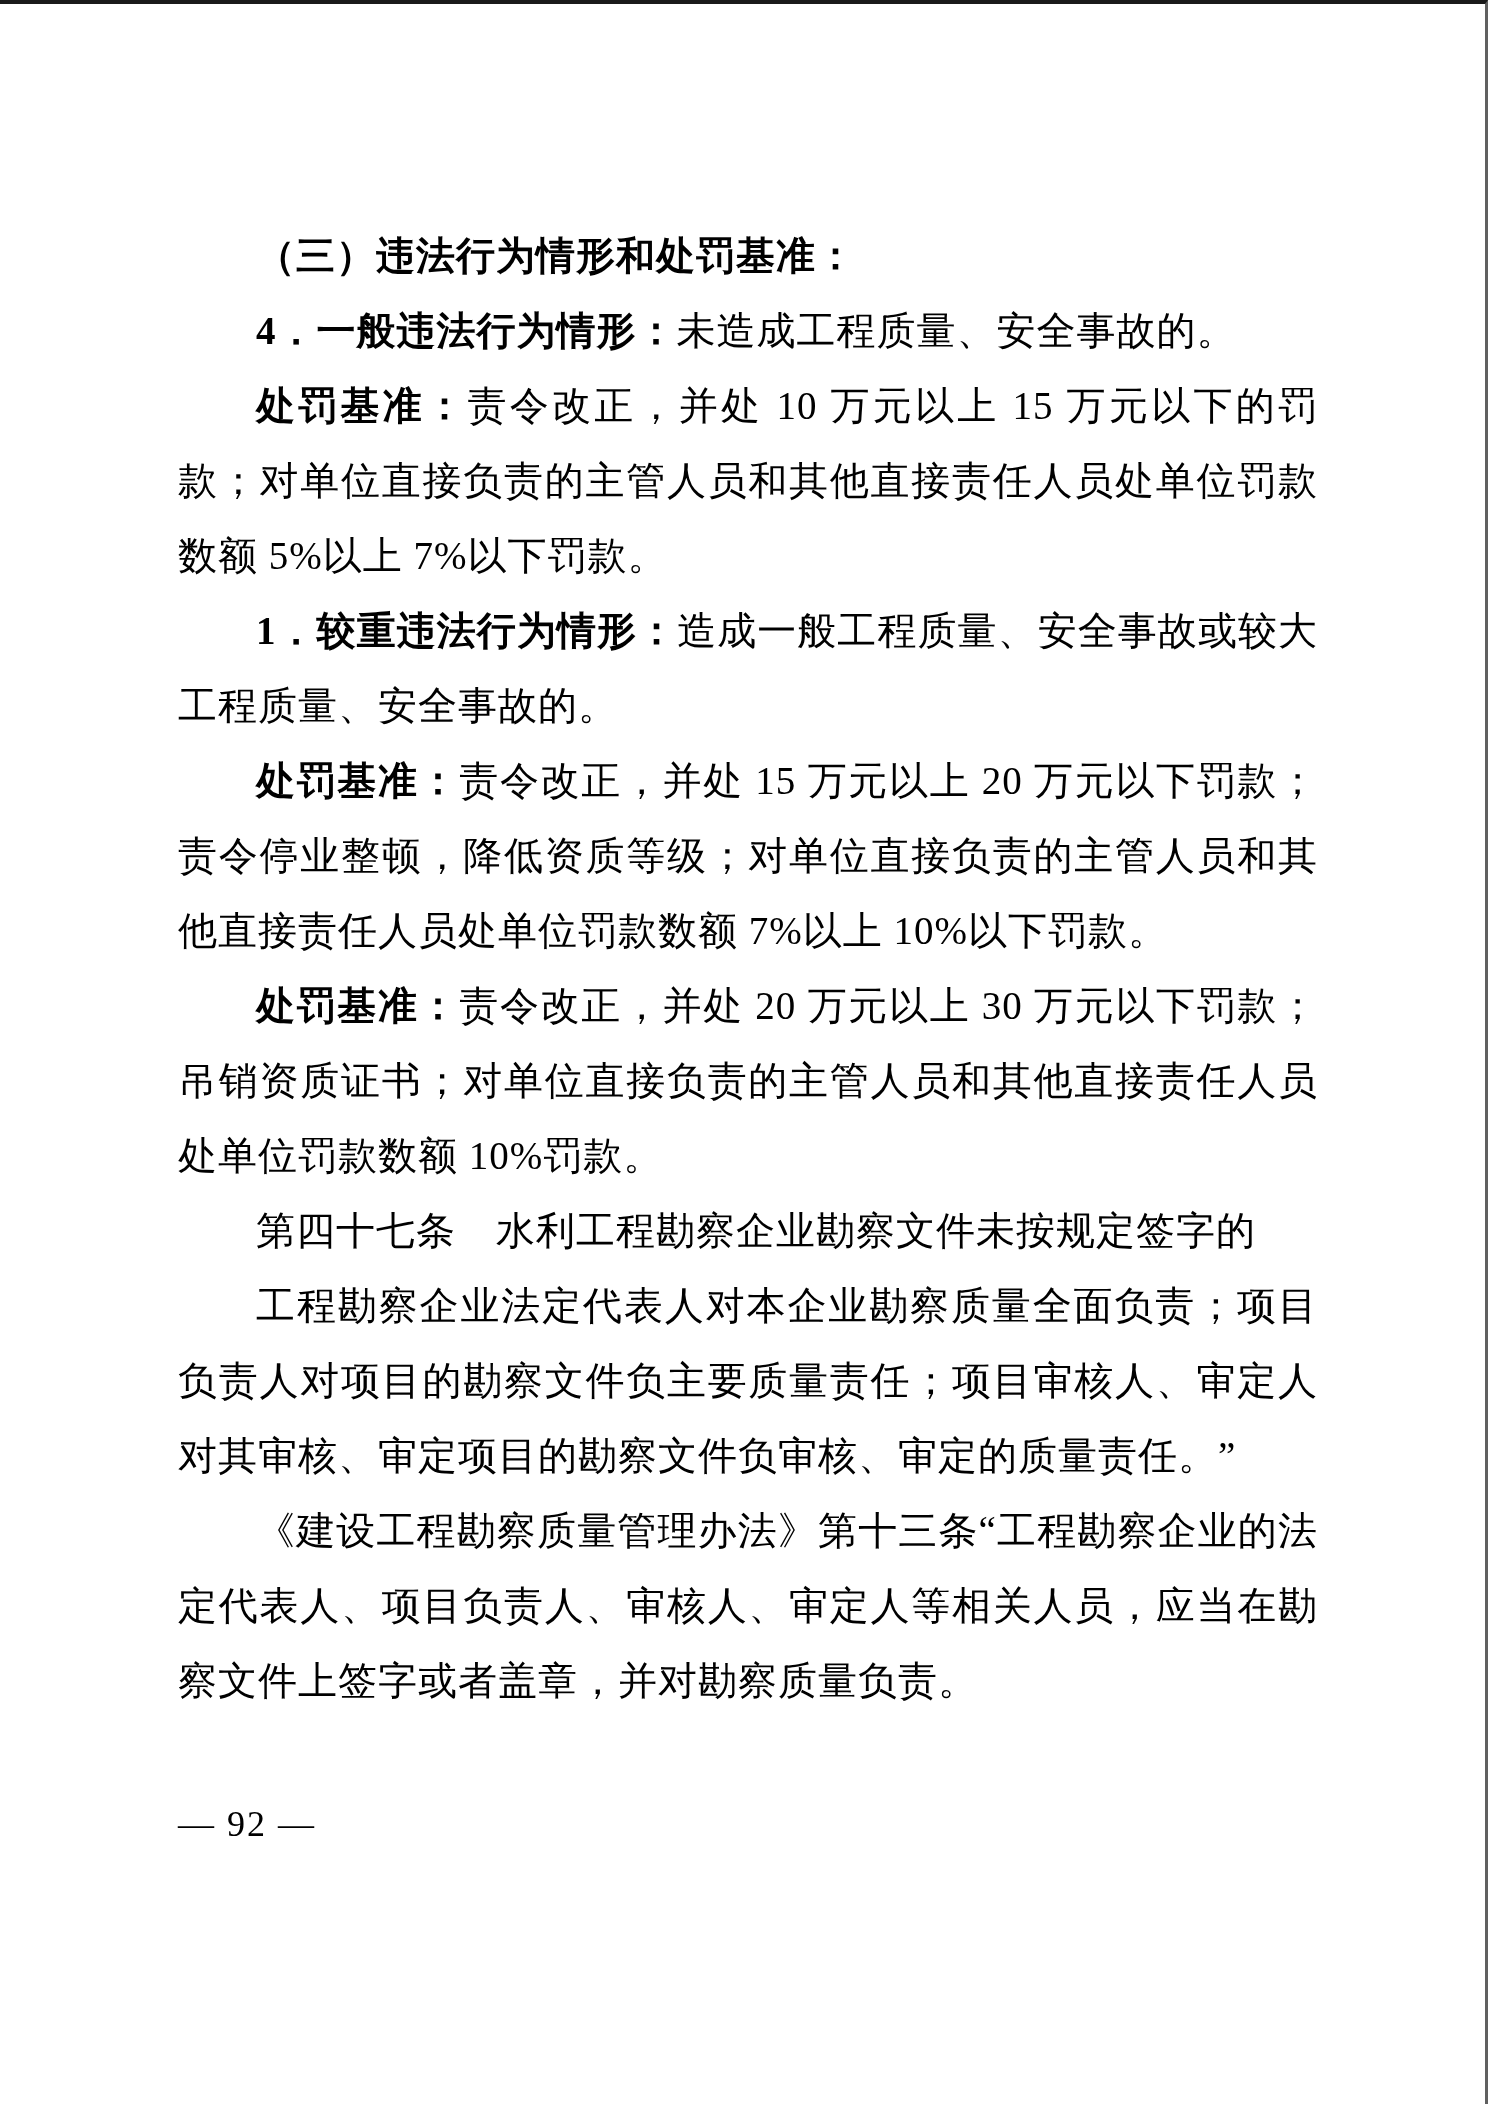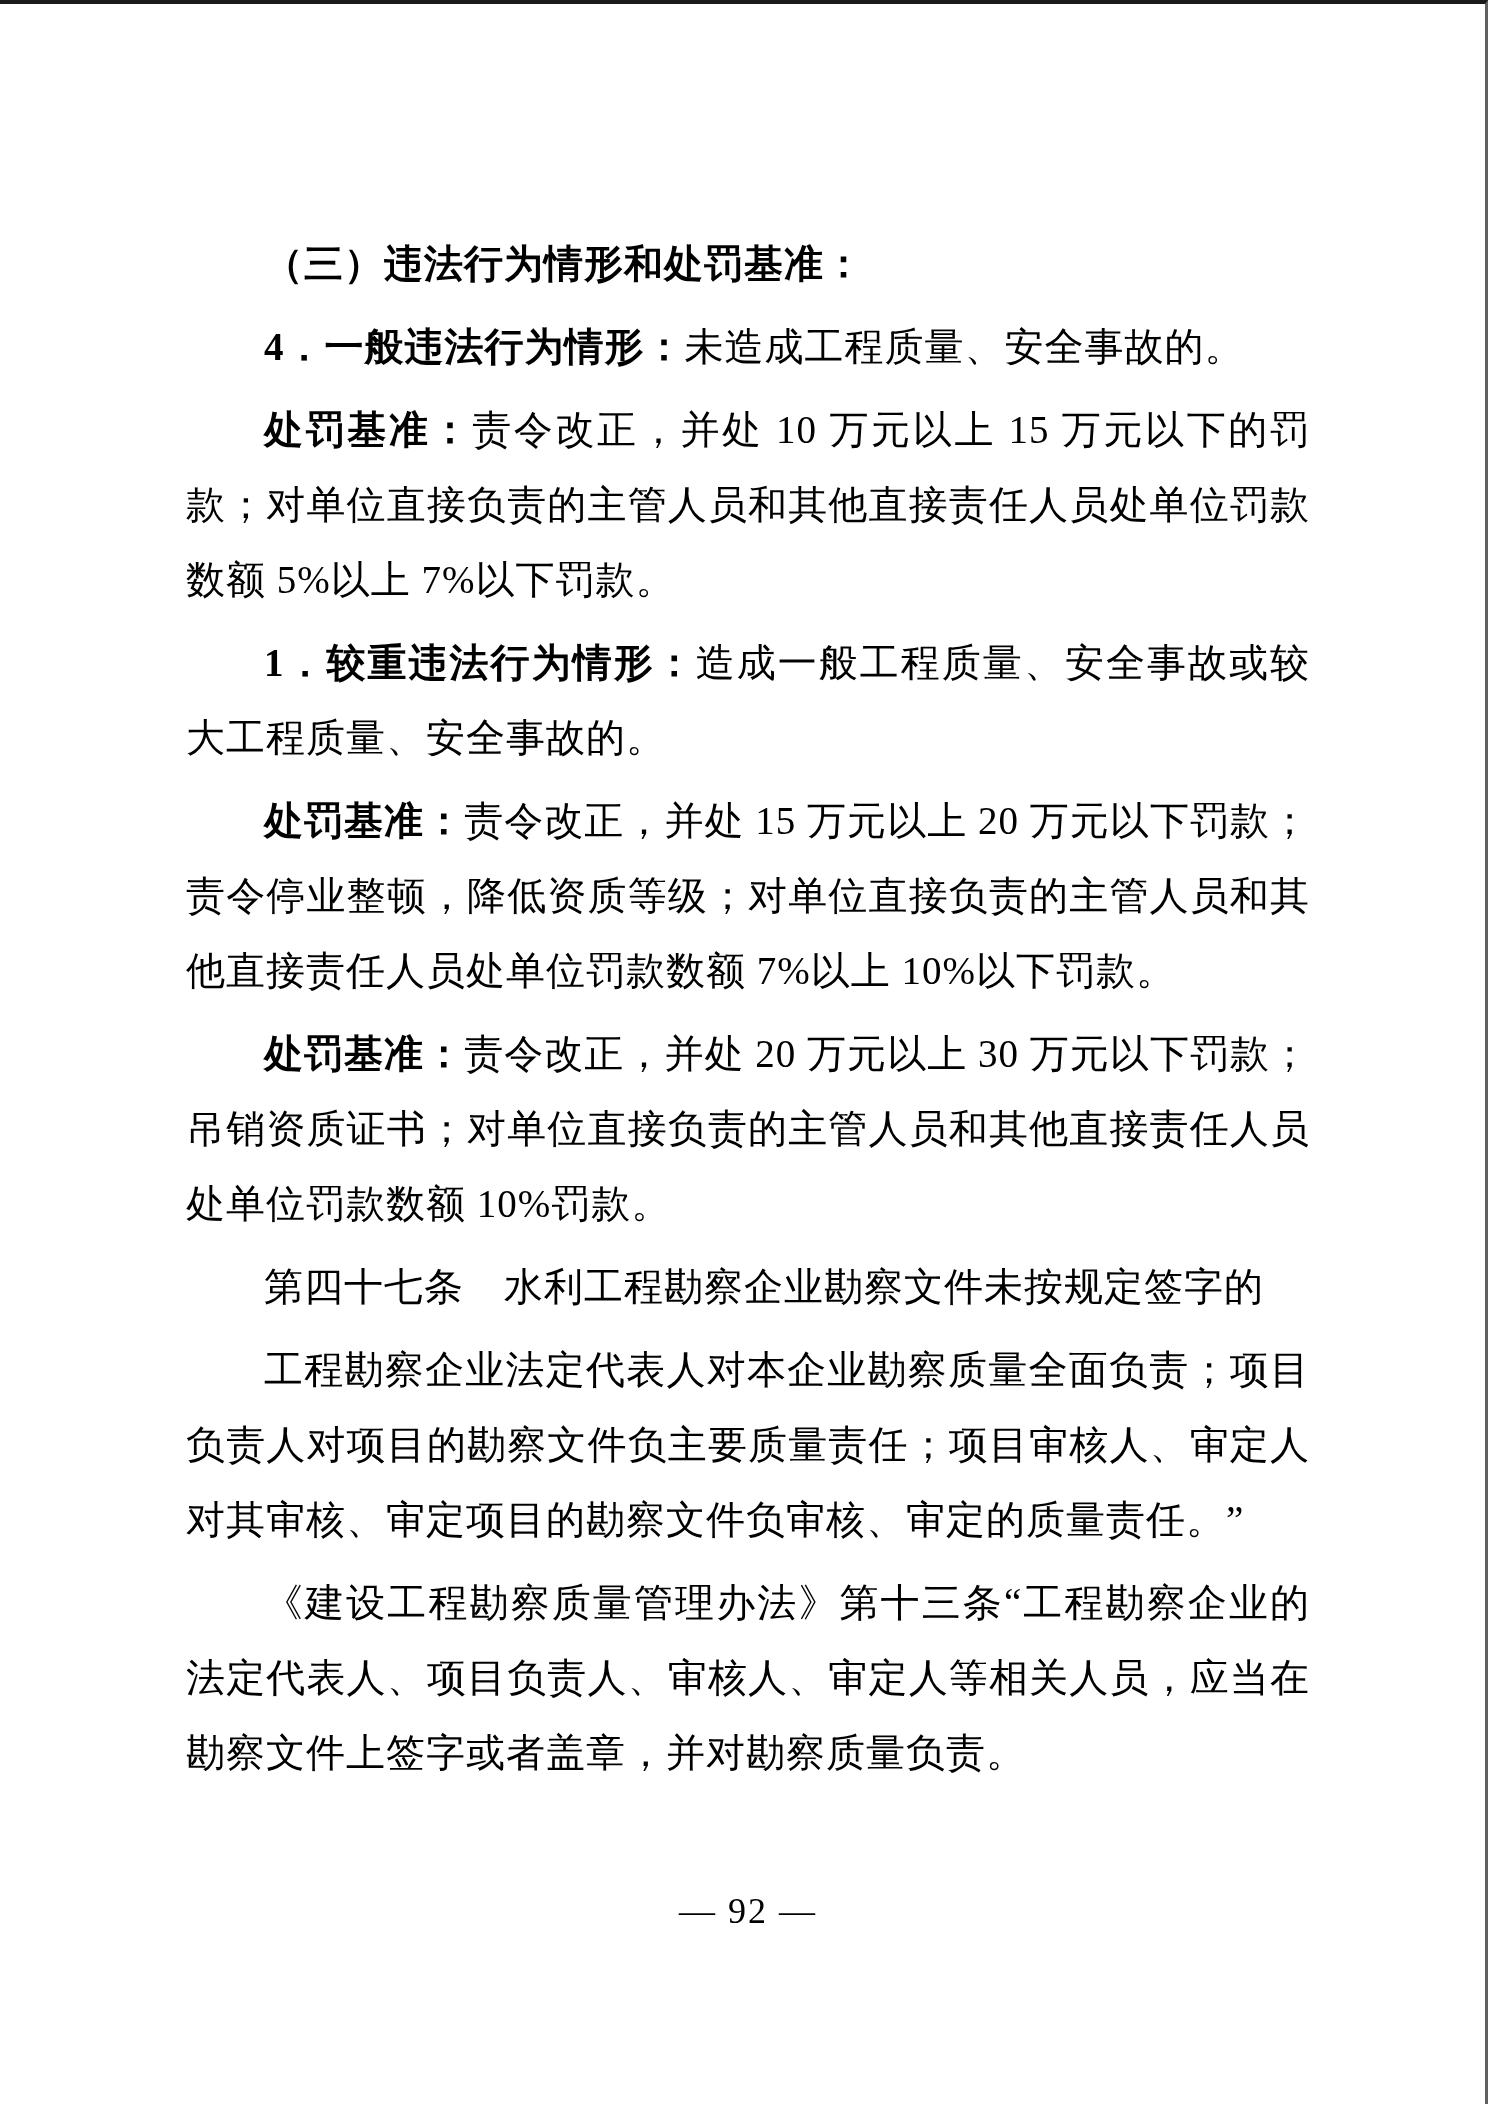--- a/index.html
+++ b/index.html
@@ -20,36 +20,35 @@
     left: 178px;
     top: 214px;
     width: 1140px;
     font-size: 39px;
     line-height: 75px;
     letter-spacing: 1px;
     text-align: justify;
     text-align-last: left;
   }
   p.para {
-    margin: 8px;
+    margin: 0;
     padding: 0;
     text-indent: 2em;
   }
   .lead { font-weight: bold; }
   .kai-lead { font-weight: bold; }
   .hei-lead {
     font-weight: normal;
     font-family: "Liberation Sans", sans-serif;
   }
   .footer {
     position: absolute;
-    top: 1872px;
+    top: 1785px;
     left: 178px;
     width: 1140px;
-    text-align: center;
     font-size: 36px;
     line-height: 70px;
     letter-spacing: 2px;
   }
 </style>
 </head>
 <body>
 
 <main class="content">
 

